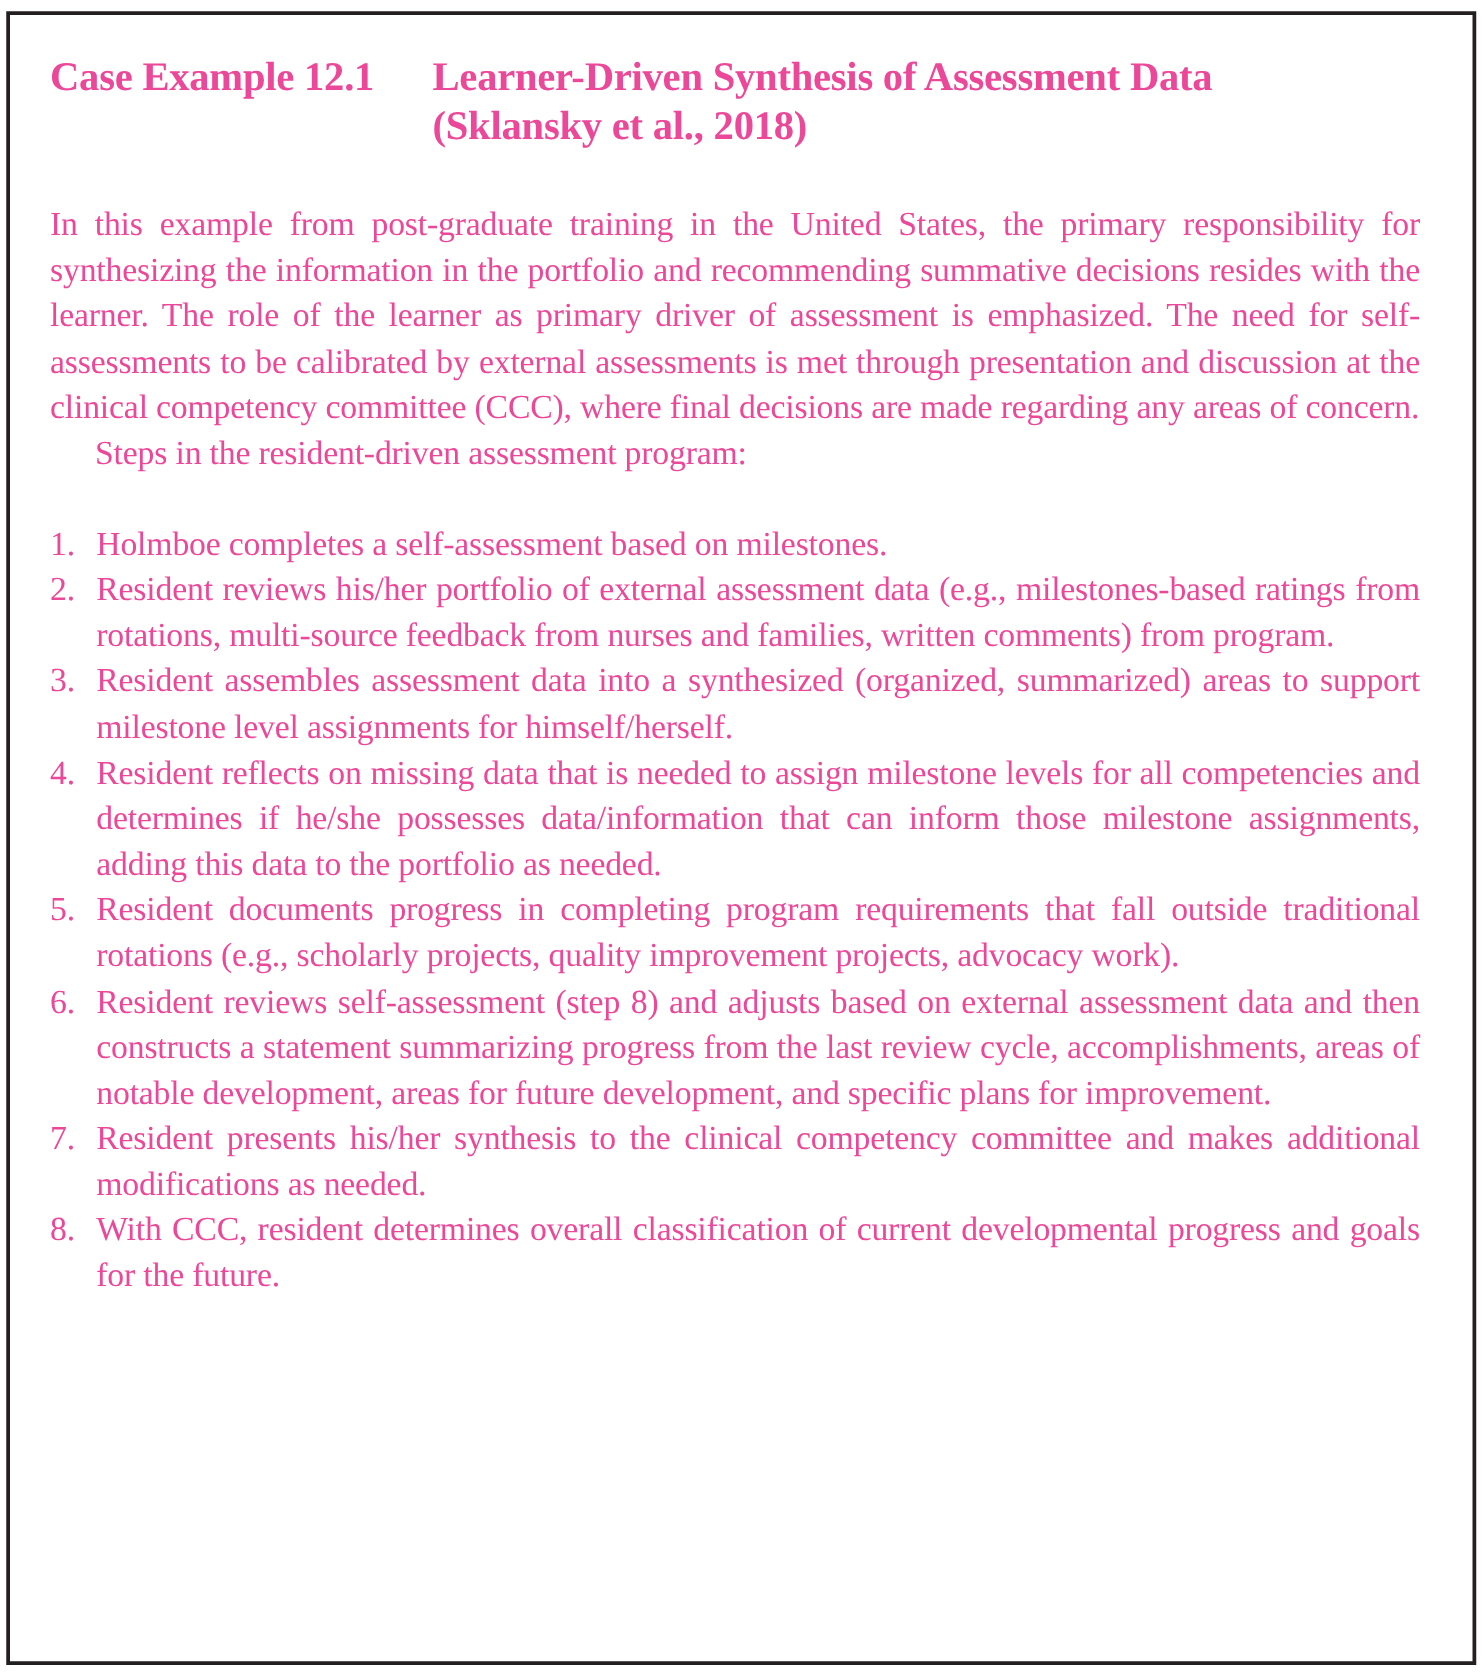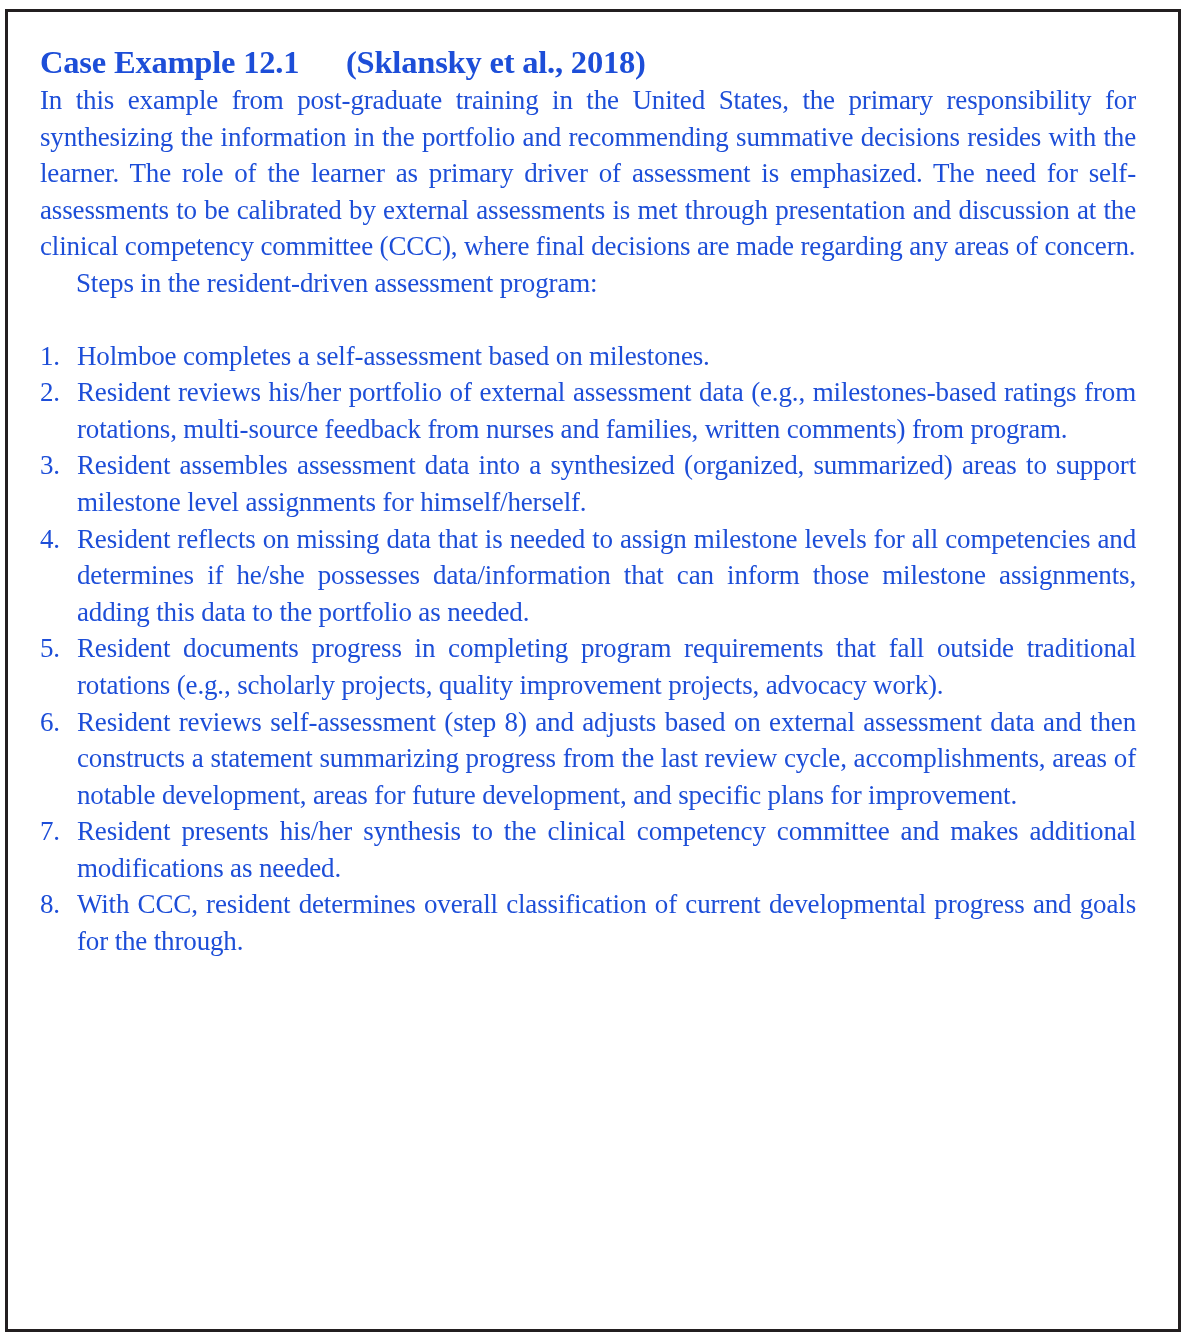--- a/index.html
+++ b/index.html
@@ -4,51 +4,52 @@
 <style>
   html, body { margin: 0; padding: 0; background: #ffffff; }
   body { width: 1187px; height: 1340px; position: relative; overflow: hidden; }
   .frame {
     position: absolute; left: 5px; top: 9px; width: 1170px; height: 1317px;
     border: 3px solid #231f20; box-sizing: content-box;
   }
   .content {
     position: absolute; left: 40px; top: 34px; width: 1096px;
     font-family: "Liberation Serif", "DejaVu Serif", serif;
-    color: #1d4ed8;
+    color: #ec4899;
   }
   .heading {
     display: flex; font-weight: bold; font-size: 32.5px; line-height: 39px;
     letter-spacing: -0.2px; margin-top: 9px;
   }
   .heading .label { white-space: nowrap; width: 306px; flex: 0 0 306px; }
   .heading .title { flex: 1; }
   .para {
     font-size: 27px; line-height: 36.6px; text-align: justify; margin: 0;
     letter-spacing: -0.15px;
   }
-  .para.first { }
+  .para.first { margin-top: 40px; }
   .para.indent { text-indent: 36px; }
   ol.steps {
     list-style: none; padding: 0; margin: 36px 0 0 0;
     font-size: 27px; line-height: 36.6px; letter-spacing: -0.15px;
   }
   ol.steps li { display: flex; }
   ol.steps .num { flex: 0 0 37px; }
   ol.steps .txt { flex: 1; text-align: justify; }
 </style>
 </head>
 <body>
 
 <div class="frame"></div>
 
 <div class="content">
   <div class="heading">
     <div class="label">Case Example 12.1</div>
     <div class="title">
+      <div>Learner-Driven Synthesis of Assessment Data</div>
       <div>(Sklansky et al., 2018)</div>
     </div>
   </div>
 
   <p class="para first">In this example from post-graduate training in the United States, the primary responsibility for synthesizing the information in the portfolio and recommending summative decisions resides with the learner. The role of the learner as primary driver of assessment is emphasized. The need for self-assessments to be calibrated by external assessments is met through presentation and discussion at the clinical competency committee (CCC), where final decisions are made regarding any areas of concern.</p>
   <p class="para indent">Steps in the resident-driven assessment program:</p>
 
   <ol class="steps">
     <li>
         <span class="num">1.</span>
@@ -73,16 +74,16 @@
     <li>
         <span class="num">6.</span>
         <span class="txt">Resident reviews self-assessment (step 8) and adjusts based on external assessment data and then constructs a statement summarizing progress from the last review cycle, accomplishments, areas of notable development, areas for future development, and specific plans for improvement.</span>
       </li>
     <li>
         <span class="num">7.</span>
         <span class="txt">Resident presents his/her synthesis to the clinical competency committee and makes additional modifications as needed.</span>
       </li>
     <li>
         <span class="num">8.</span>
-        <span class="txt">With CCC, resident determines overall classification of current developmental progress and goals for the through.</span>
+        <span class="txt">With CCC, resident determines overall classification of current developmental progress and goals for the future.</span>
       </li>
   </ol>
 </div>
 
 </body></html>

